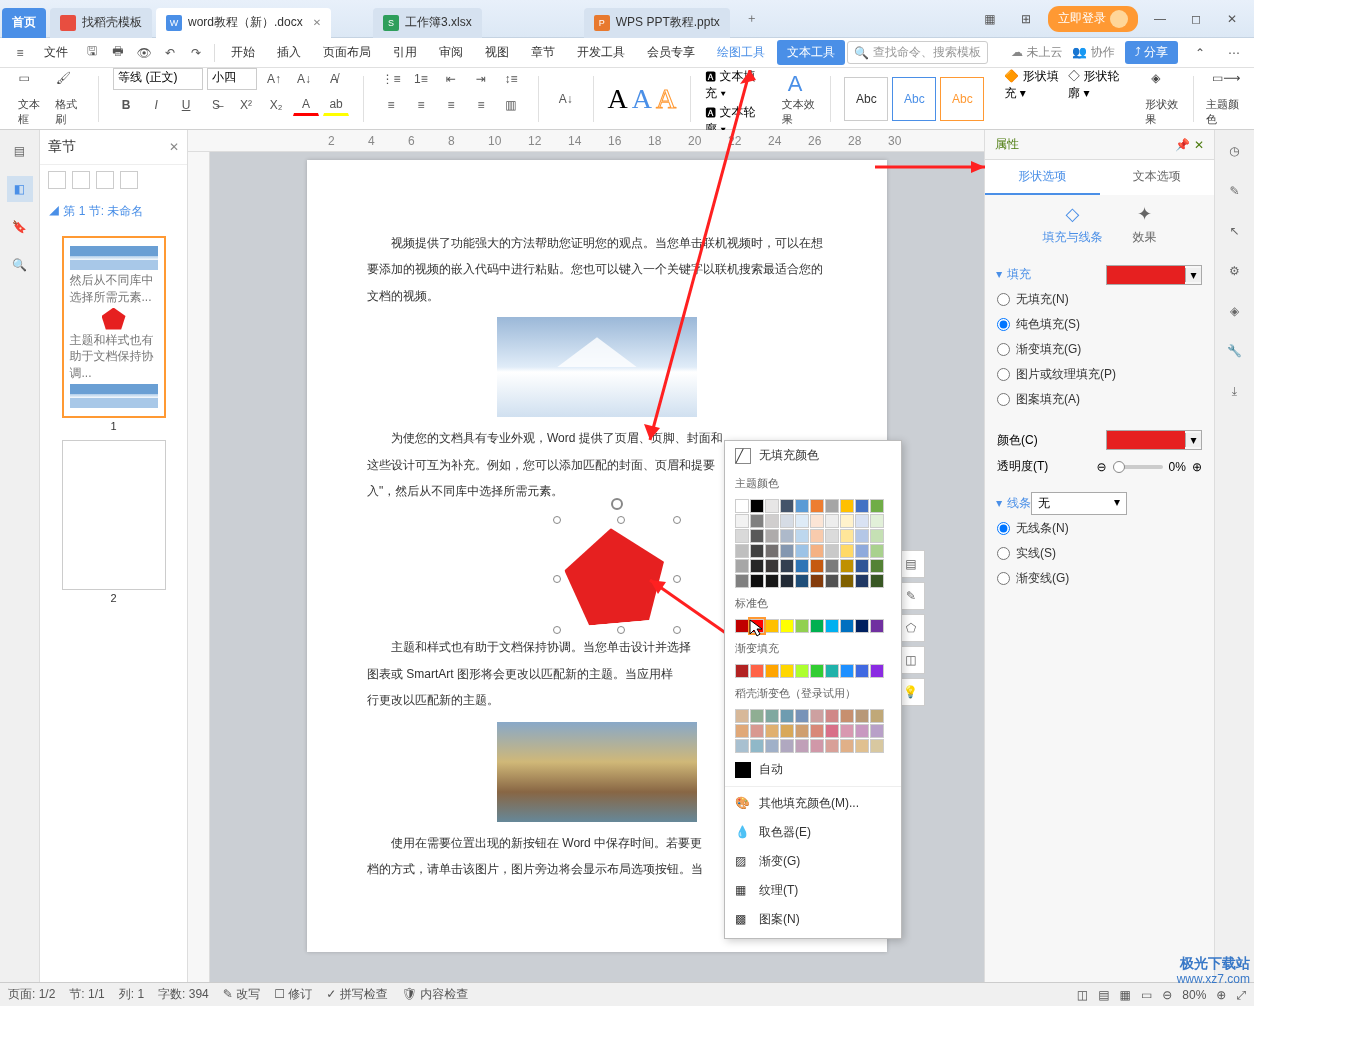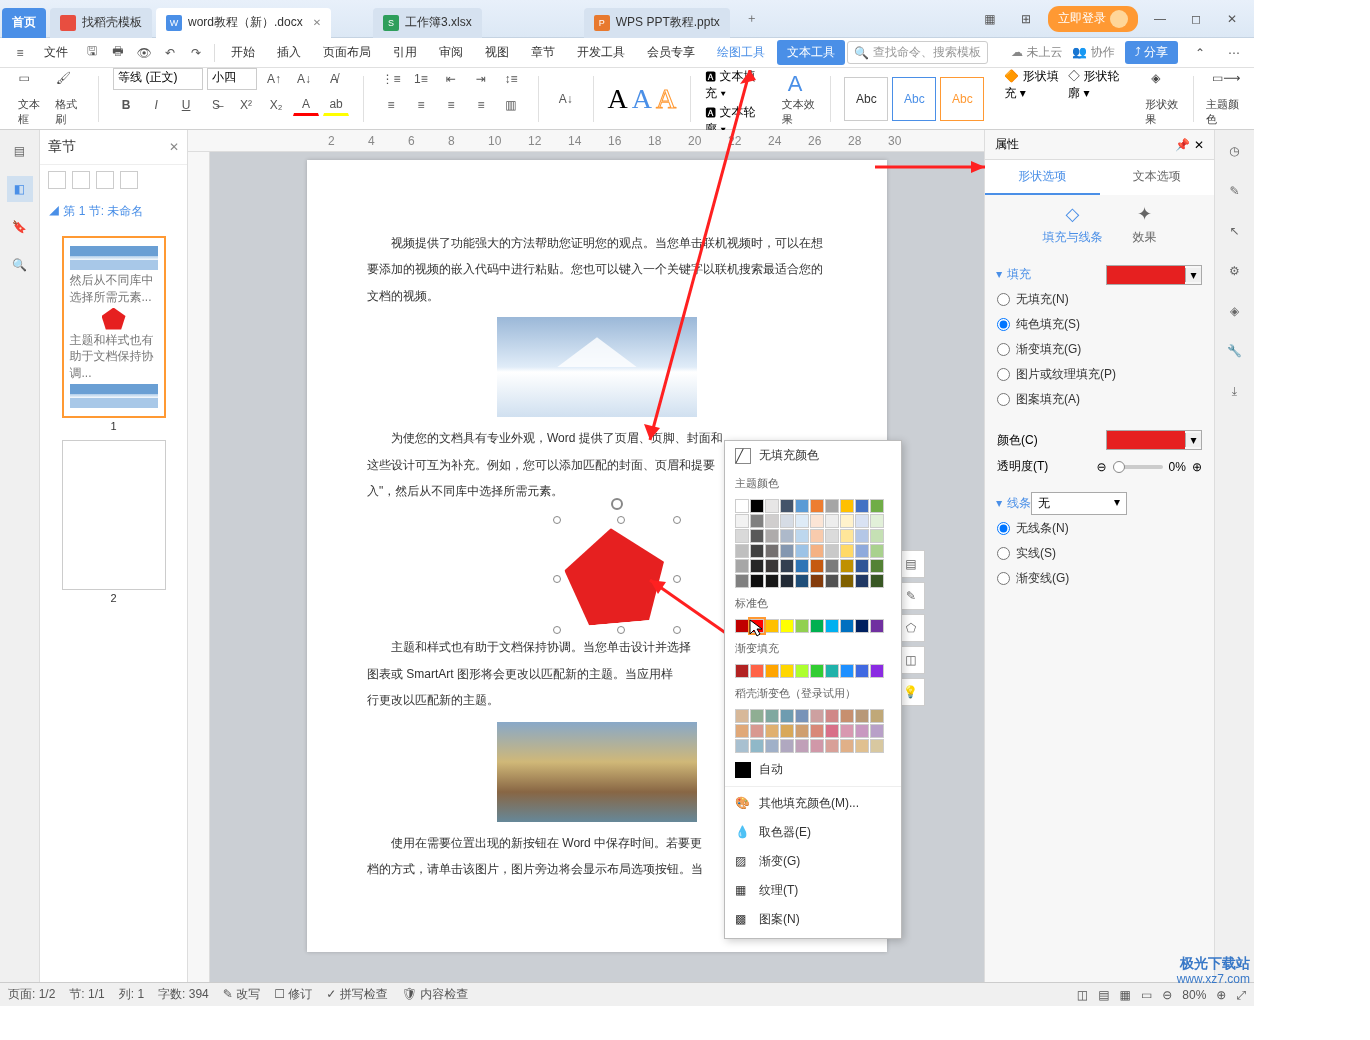--- a/index.html
+++ b/index.html
@@ -65,21 +65,21 @@
 .float-toolbar{position:absolute;right:-38px;top:390px;display:flex;flex-direction:column;gap:4px}
 .float-btn{width:28px;height:28px;border:1px solid #ccc;background:#fff;display:flex;align-items:center;justify-content:center;color:#666}
 .color-popup{position:absolute;left:724px;top:440px;width:178px;background:#fff;border:1px solid #bbb;box-shadow:2px 2px 8px rgba(0,0,0,.2);z-index:100;padding-bottom:4px}
 .popup-row{padding:6px 10px;display:flex;align-items:center;gap:8px;color:#333}
 .popup-row svg,.popup-row .pico{width:16px;height:16px}
 .popup-label{padding:6px 10px;color:#666;font-size:11px}
 .color-grid{display:grid;grid-template-columns:repeat(10,14px);gap:1px;padding:2px 10px}
 .color-cell{width:14px;height:14px;border:1px solid #ccc}
 .color-cell.sel{outline:2px solid #ff9933;z-index:1}
 .props-panel{width:230px;background:#f7f7f7;border-left:1px solid #ddd;display:flex;flex-direction:column}
-.props-header{padding:6px 10px;font-size:12px;color:#000000;border-bottom:1px solid #ddd;display:flex;align-items:center;justify-content:space-between}
+.props-header{padding:6px 10px;font-size:12px;color:#4d7c0f;border-bottom:1px solid #ddd;display:flex;align-items:center;justify-content:space-between}
 .props-tabs{display:flex;background:#fff}
 .props-tab{flex:1;text-align:center;padding:8px;color:#666;border-bottom:2px solid transparent}
 .props-tab.active{color:#4a8fe7;border-bottom-color:#4a8fe7}
 .props-subtabs{display:flex;padding:8px;gap:30px;justify-content:center}
 .props-subtab{display:flex;flex-direction:column;align-items:center;gap:4px;color:#666}
 .props-subtab.active{color:#4a8fe7}
 .props-body{padding:8px 12px;flex:1;overflow:auto}
 .props-section{margin-bottom:12px}
 .props-section-title{color:#4a8fe7;padding:4px 0;display:flex;align-items:center;gap:4px}
 .props-section-title::before{content:"▸";transform:rotate(90deg);display:inline-block}

